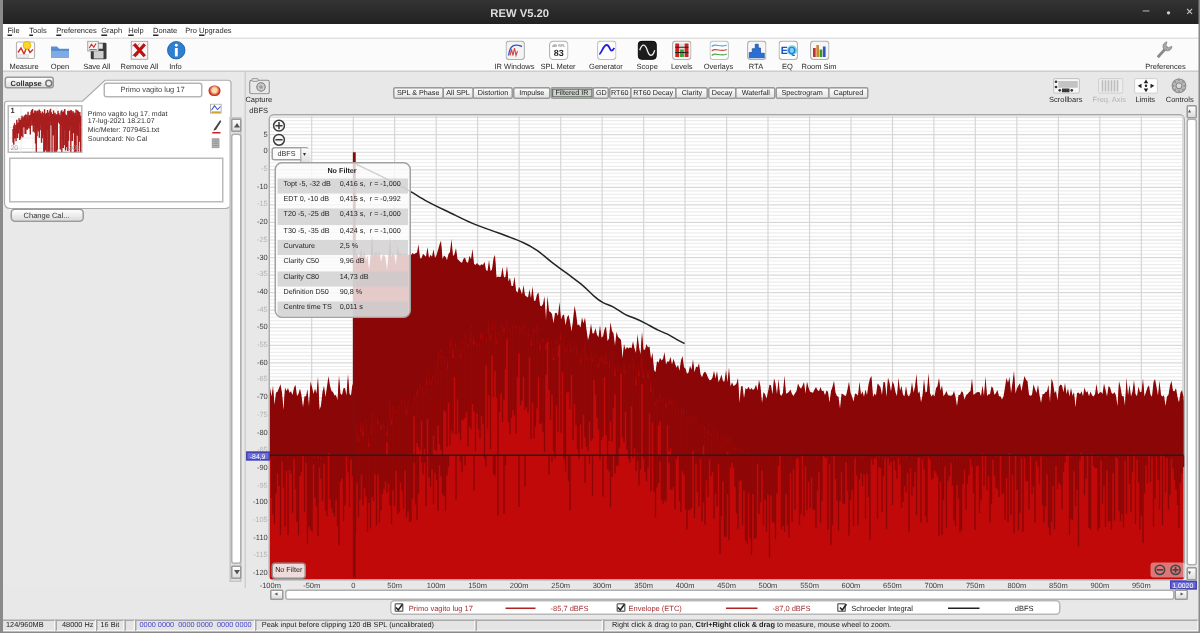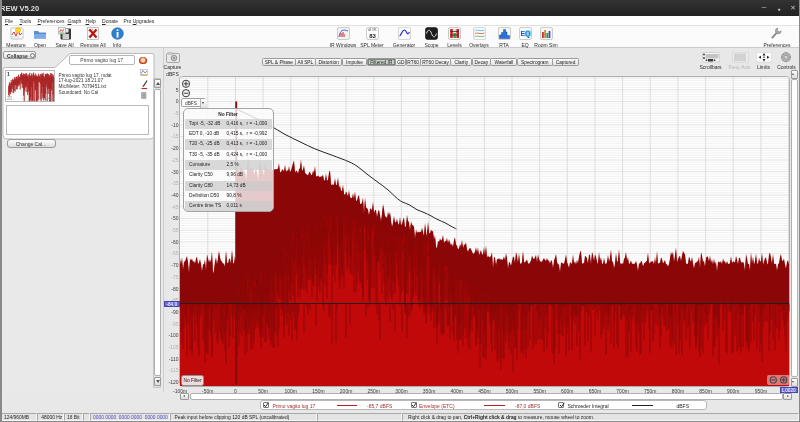--- a/index.html
+++ b/index.html
@@ -8,21 +8,21 @@
 .btn{background:linear-gradient(#fefefe,#dcdcdc);border:1px solid #9a9a9a;border-radius:3px}
 .tt{font-size:5px;color:#2a2a2a}
 </style></head>
 <body>
 
 <div class="abs" style="left:0;top:0;width:1.5px;height:422px;background:#8a8a8a;z-index:50"></div>
 <div class="abs" style="right:0;top:0;width:1.5px;height:422px;background:#8a8a8a;z-index:50"></div>
 <div class="abs" style="left:0;bottom:0;width:800px;height:1px;background:#8a8a8a;z-index:50"></div>
 
 <div class="abs" style="left:0;top:0;width:800px;height:15.5px;background:linear-gradient(#333333,#222222)">
- <div class="abs" style="left:0;top:3.5px;width:693px;font-size:7.5px;font-weight:bold;color:#dedede">REW V5.20</div>
+ <div class="abs" style="left:0;top:3.5px;width:693px;text-align:center;font-size:7.5px;font-weight:bold;color:#dedede">REW V5.20</div>
  <div class="abs" style="left:759px;top:2px;width:10px;text-align:center;font-size:8px;color:#cccccc">–</div>
  <div class="abs" style="left:774px;top:5.5px;width:10px;text-align:center;font-size:5px;color:#cccccc">●</div>
  <div class="abs" style="left:788px;top:3.5px;width:10px;text-align:center;font-size:6.5px;color:#cccccc">✕</div>
 </div>
 
 <div class="abs" style="left:0;top:15.5px;width:800px;height:10.5px;background:#ffffff;border-bottom:1px solid #e2e2e2">
  <div class="abs tt" style="left:5px;top:2.5px;font-size:5px"><u>F</u>ile</div>
  <div class="abs tt" style="left:19.5px;top:2.5px;font-size:5px"><u>T</u>ools</div>
  <div class="abs tt" style="left:37.5px;top:2.5px;font-size:5px"><u>P</u>references</div>
  <div class="abs tt" style="left:67.5px;top:2.5px;font-size:5px"><u>G</u>raph</div>

